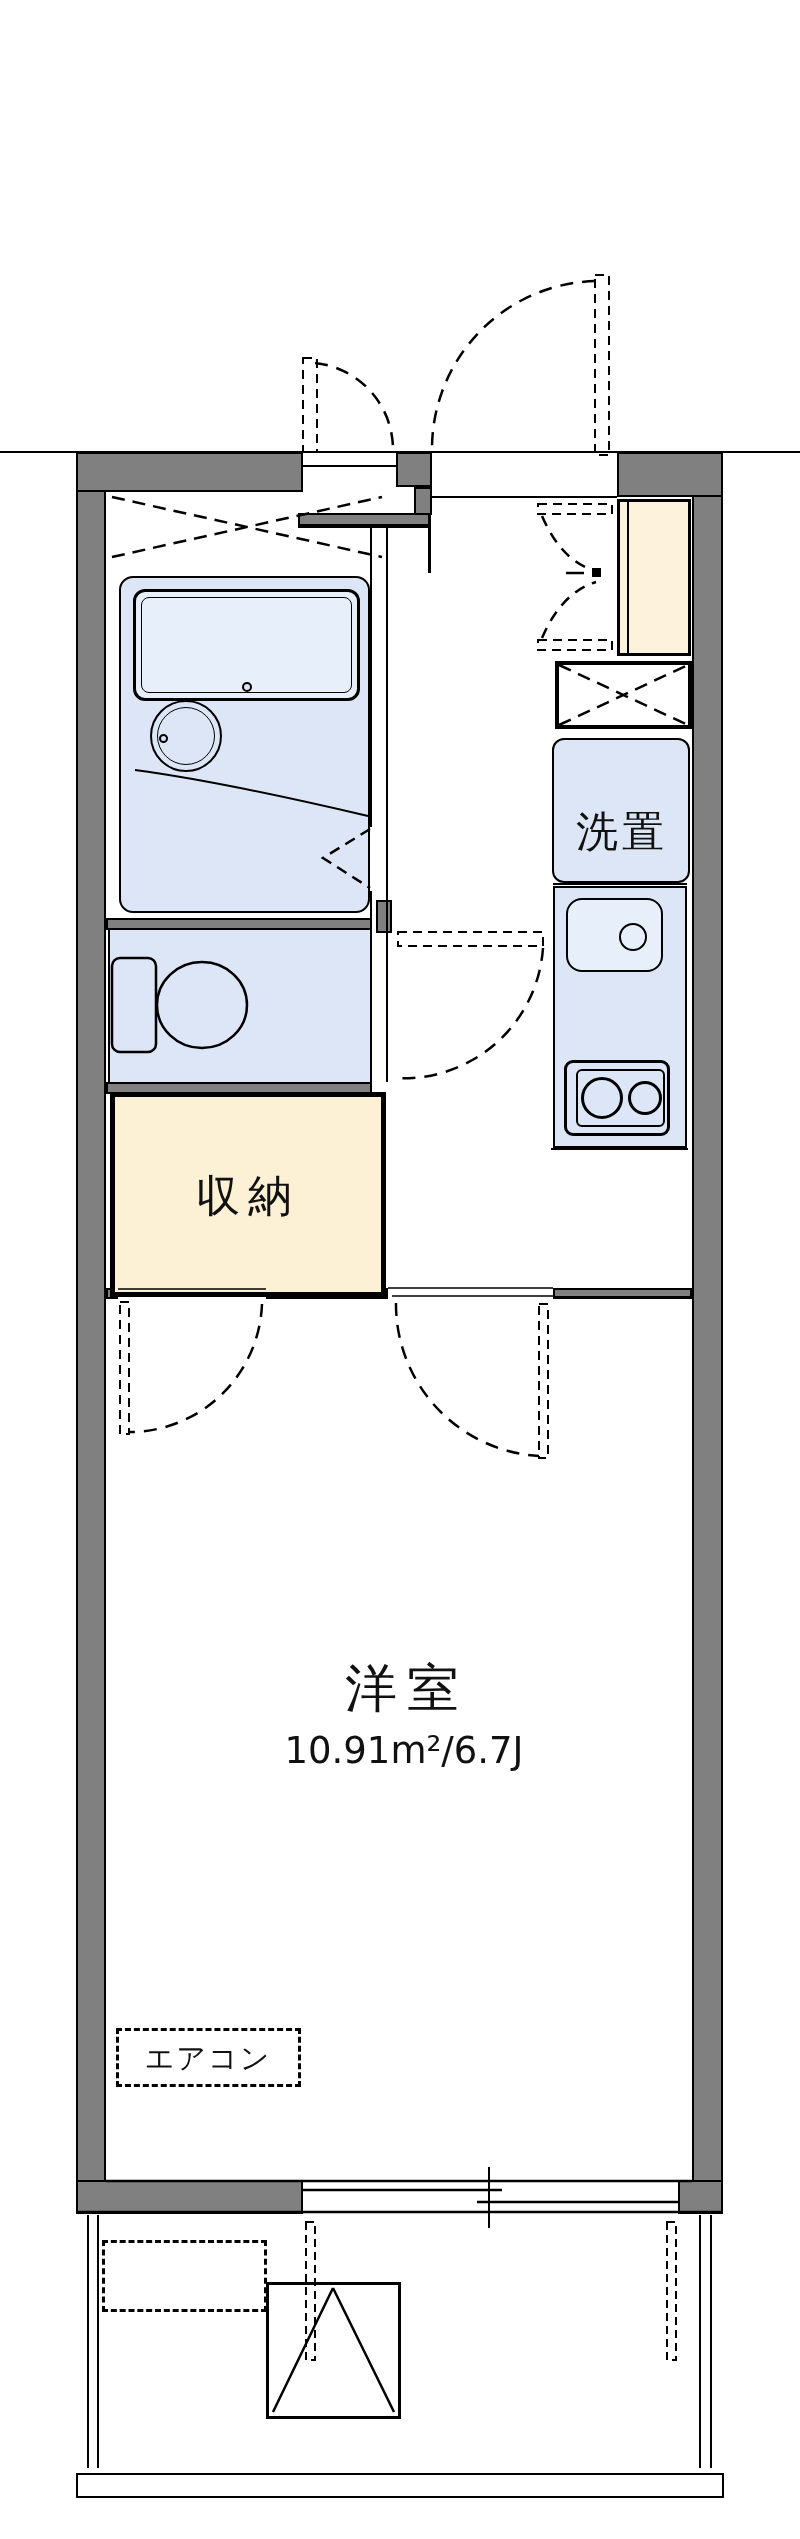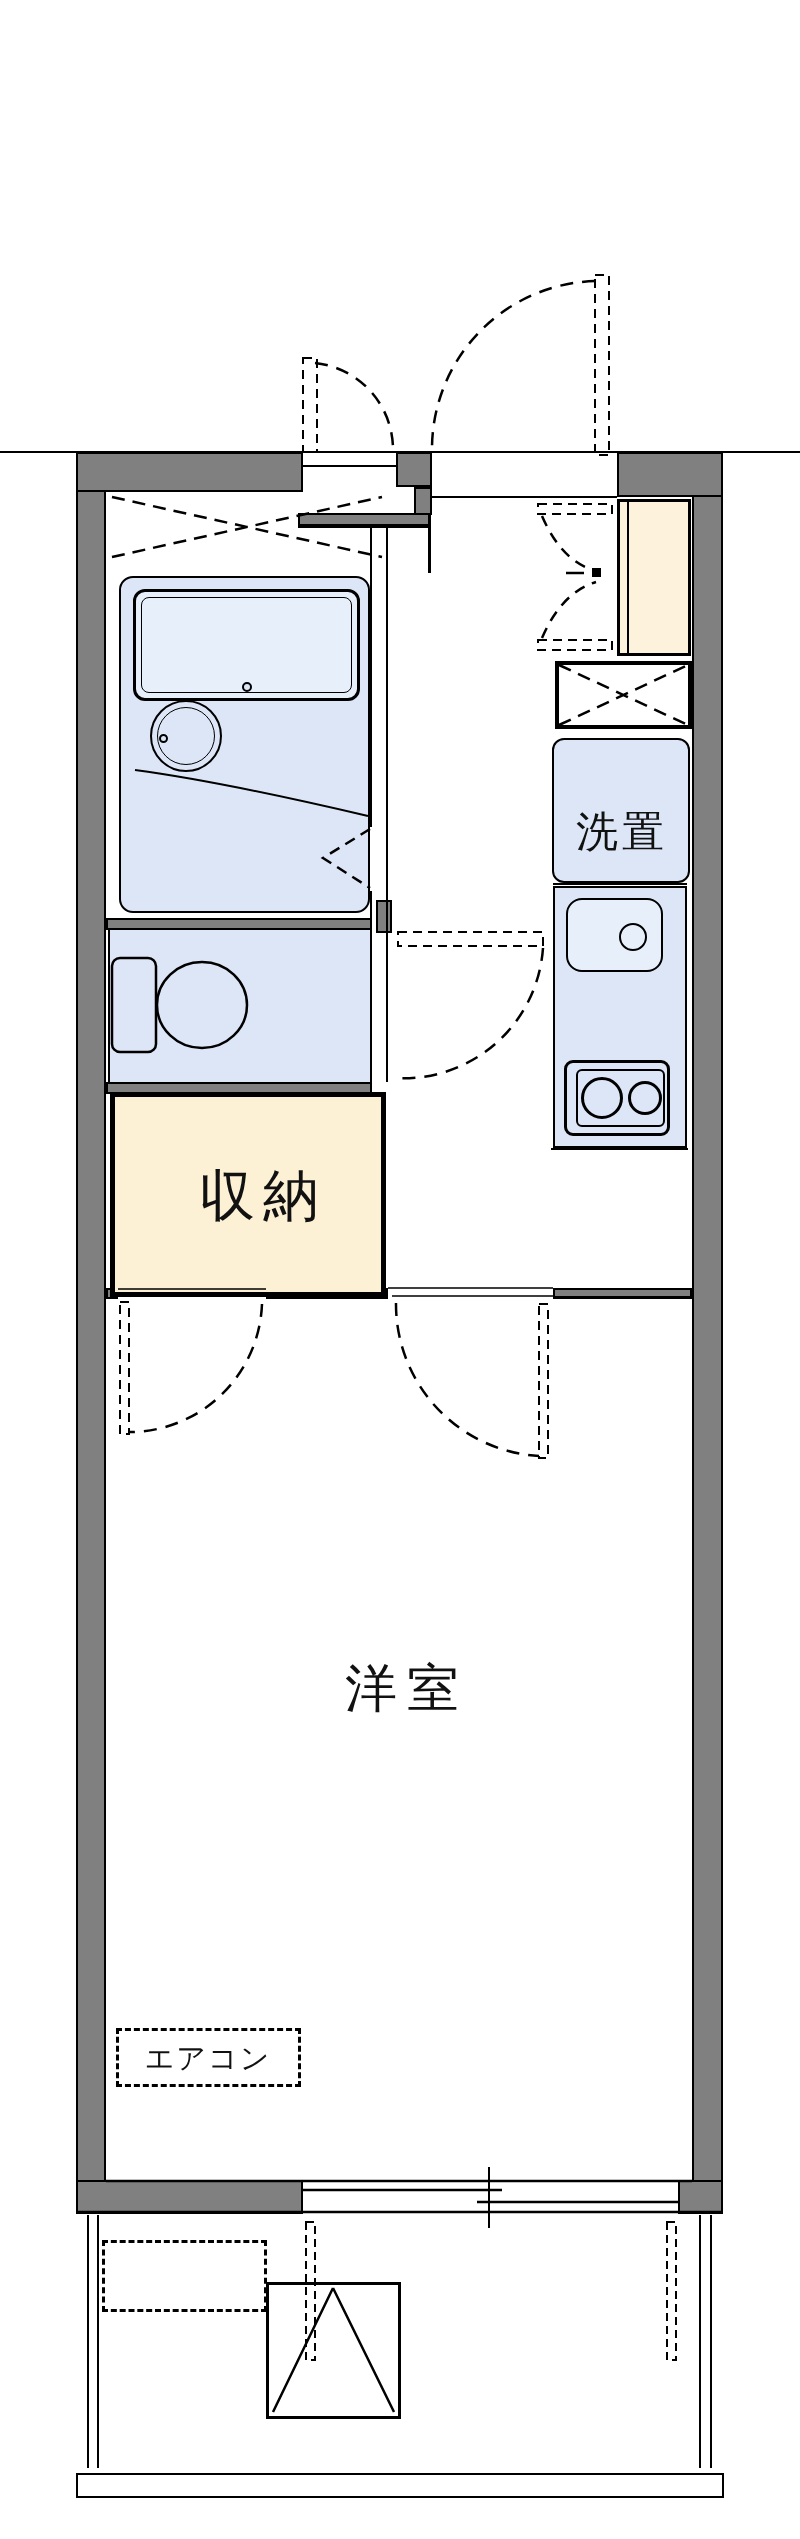--- a/index.html
+++ b/index.html
@@ -118,18 +118,19 @@
     <path d="M303,2190 L502,2190" stroke="#000" stroke-width="2.5" fill="none"></path>
     <path d="M477,2202 L678,2202" stroke="#000" stroke-width="2.5" fill="none"></path>
     <line x1="489" y1="2167" x2="489" y2="2228" stroke="#000" stroke-width="2"></line>
 
     <rect x="306" y="2222" width="9" height="138" fill="none" stroke="#000" stroke-width="2" stroke-dasharray="8 5"></rect>
     <rect x="667" y="2222" width="9" height="138" fill="none" stroke="#000" stroke-width="2" stroke-dasharray="8 5"></rect>
 
     <path d="M333,2288 L273,2412 M333,2288 L394,2412" stroke="#000" stroke-width="2.5" fill="none"></path>
   </svg>
 
-  <div class="lbl" style="left:263px;top:1196px;font-size:56px;letter-spacing:8px;font-family:Liberation Serif, serif;">収納</div>
+  <div class="lbl" style="left:248px;top:1196px;font-size:44px;letter-spacing:8px;">収納</div>
   <div class="lbl" style="left:622px;top:812px;font-size:42px;letter-spacing:4px;margin-top:20px;">洗置</div>
   <div class="lbl" style="left:407px;top:1688px;font-size:52px;letter-spacing:10px;text-align:center;">洋室</div>
+  <div class="lbl" style="left:404px;top:1750px;font-size:37px;">10.91m²/6.7J</div>
   <div class="lbl" style="left:208px;top:2058px;font-size:29px;letter-spacing:2px;">エアコン</div>
 
 </div>
 
 </body></html>

